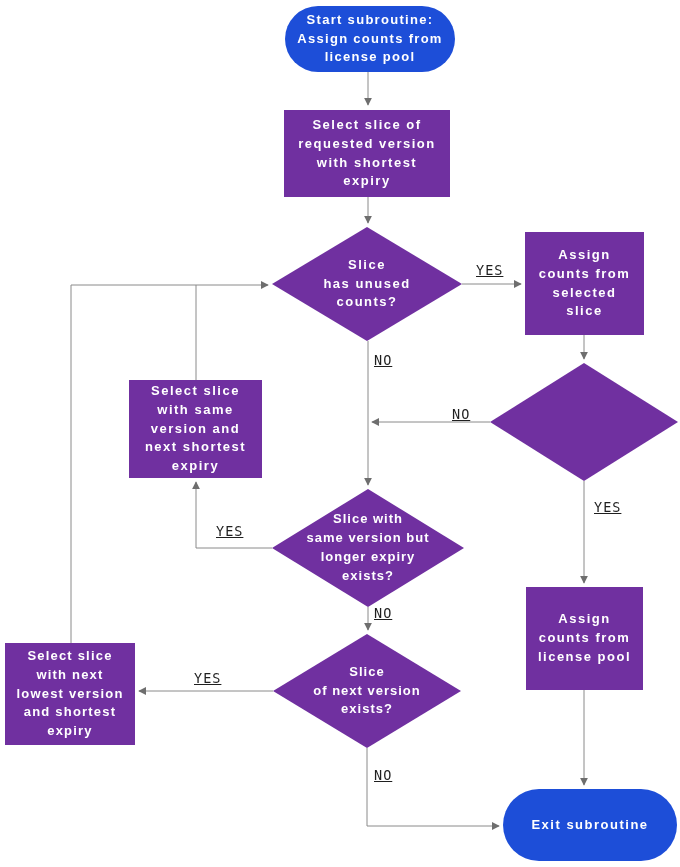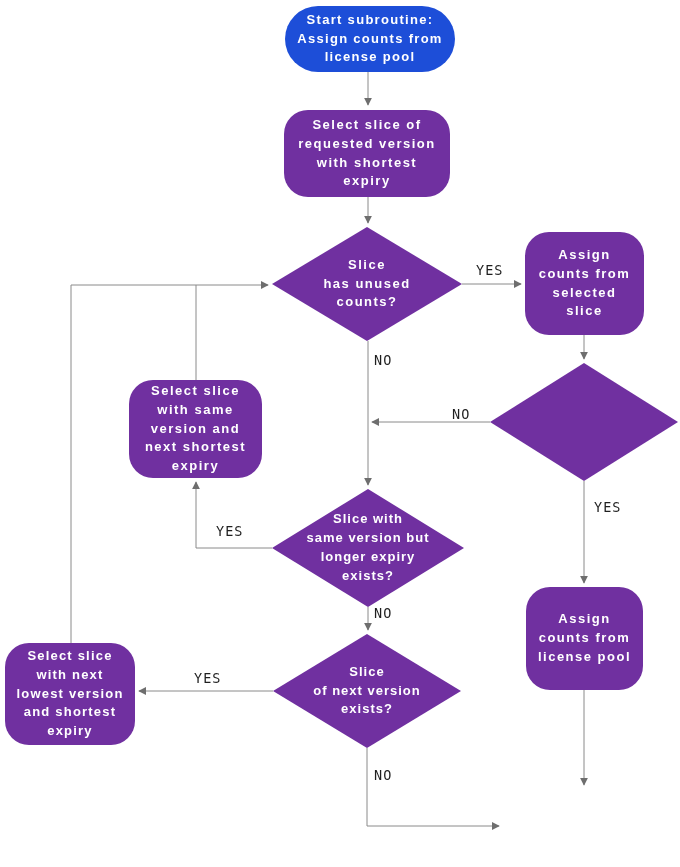--- a/index.html
+++ b/index.html
@@ -4,28 +4,28 @@
 <style>
   html,body{margin:0;padding:0;background:#ffffff;}
   .canvas{
     position:relative;width:680px;height:867px;background:#ffffff;overflow:hidden;
     font-family:"Liberation Sans", sans-serif;
   }
   #flow{position:absolute;left:0;top:0;z-index:1;}
   .node{
     position:absolute;z-index:2;display:flex;align-items:center;justify-content:center;
     text-align:center;color:#ffffff;font-weight:bold;font-size:13px;
-    letter-spacing:1.5px;line-height:1.45;white-space:pre-line;border-radius:24px;
+    letter-spacing:1.5px;line-height:1.45;white-space:pre-line;
   }
   .process{background:#7030a0;}
   .terminator{background:#1d4ed8;border-radius:34px;}
   .decision-text{background:transparent;}
   .edge-label{
     position:absolute;z-index:3;font-family:"DejaVu Sans Mono", monospace;
-    font-size:13.5px;font-weight:500;color:#1f1f1f;letter-spacing:1px;white-space:nowrap;
+    font-size:13.5px;font-weight:500;color:#1f1f1f;letter-spacing:1px;white-space:nowrap;text-decoration:underline;
   }
 </style>
 </head>
 <body>
 
 <div class="canvas">
 
   <svg id="flow" width="680" height="867" viewBox="0 0 680 867">
     <defs>
       <marker id="arr" viewBox="0 0 10 10" refX="9" refY="5" markerWidth="8" markerHeight="8" orient="auto-start-reverse">
@@ -109,20 +109,23 @@
 and shortest
 expiry</span>
   </div>
 
   <div class="node process" style="left:526px;top:587px;width:117px;height:103px;">
     <span>Assign
 counts from
 license pool</span>
   </div>
 
+  <div class="node terminator" style="left:503px;top:789px;width:174px;height:72px;border-radius:36px;">
+    <span>Exit subroutine</span>
+  </div>
 
   <span class="edge-label" style="left:476px;top:262px;">YES</span>
   <span class="edge-label" style="left:374px;top:352px;">NO</span>
   <span class="edge-label" style="left:452px;top:406px;">NO</span>
   <span class="edge-label" style="left:594px;top:499px;">YES</span>
   <span class="edge-label" style="left:216px;top:523px;">YES</span>
   <span class="edge-label" style="left:374px;top:605px;">NO</span>
   <span class="edge-label" style="left:194px;top:670px;">YES</span>
   <span class="edge-label" style="left:374px;top:767px;">NO</span>
 

